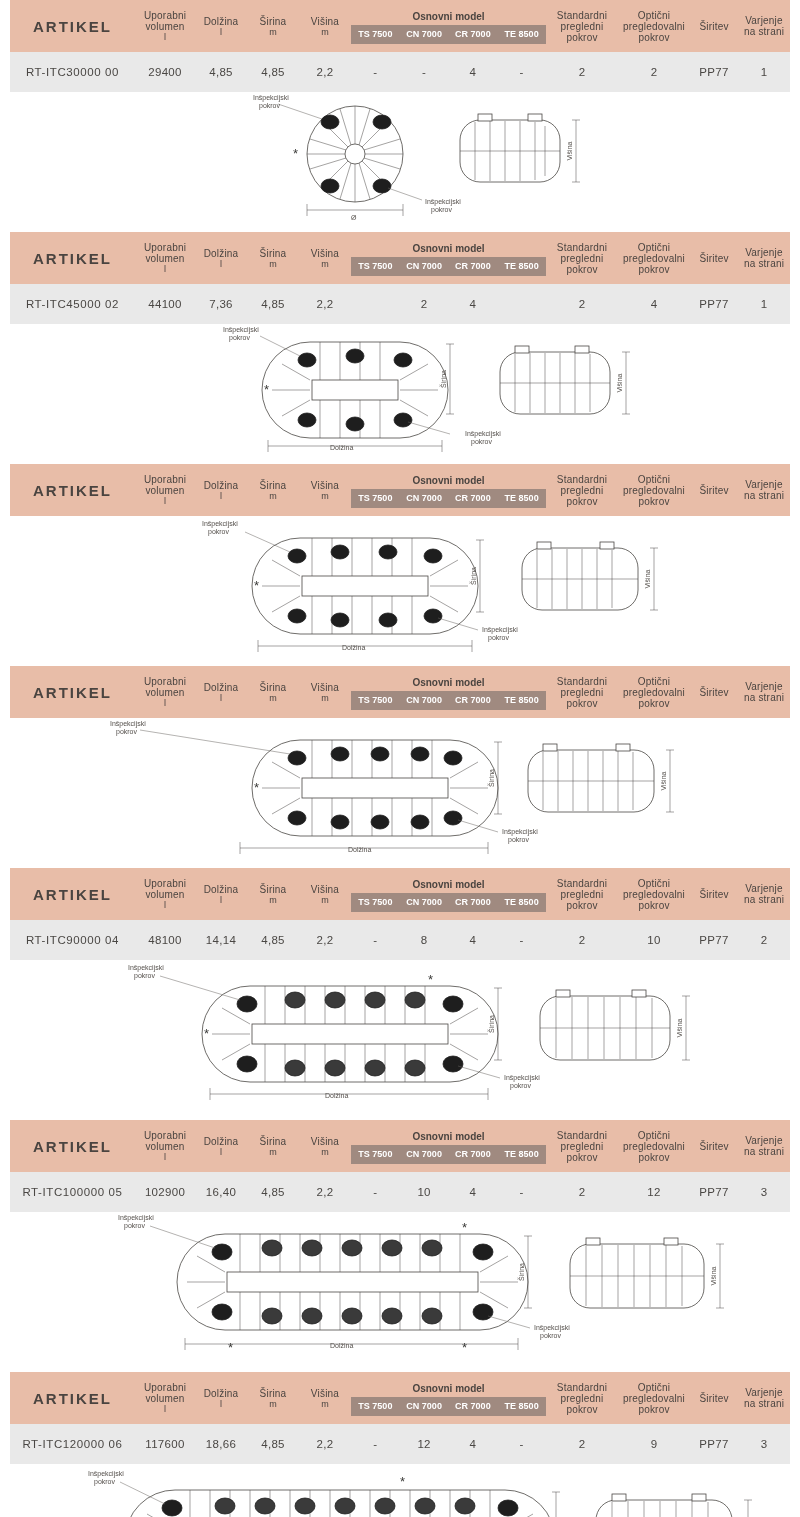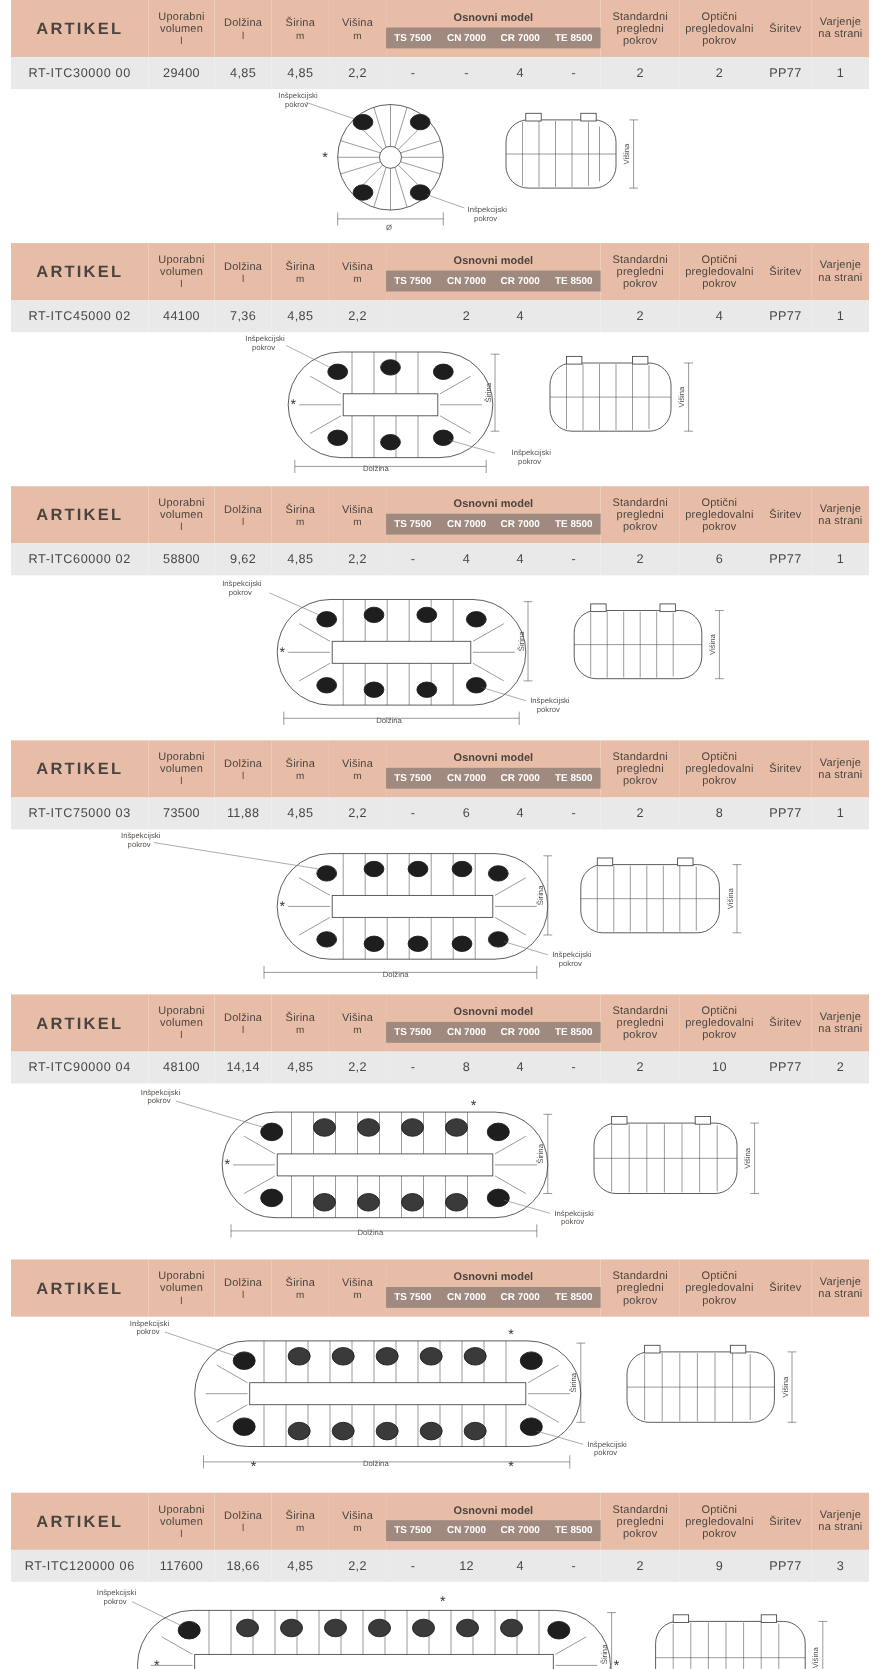--- a/index.html
+++ b/index.html
@@ -55,21 +55,21 @@
   }
   .modelrow div{
     flex:1 1 0;
     font-size:9px;
     line-height:19px;
     height:19px;
     text-align:center;
     white-space:nowrap;
   }
 
-  .datarow{background:#e9e9e9;height:29px;}
+  .datarow{background:#e9e9e9;height:40px;}
   .datarow td{
     font-size:11.5px;
     color:#4a4744;
     letter-spacing:.3px;
   }
   .datarow td.art{letter-spacing:.6px;}
 
   .subcells{display:flex;width:100%;}
   .subcells div{
     flex:1 1 0;
@@ -426,39 +426,20 @@
             <div>CN 7000</div>
             <div>CR 7000</div>
             <div>TE 8500</div>
           </div>
         </th>
         <th class="c">Standardni pregledni pokrov</th>
         <th class="c">Optični pregledovalni pokrov</th>
         <th class="c">Širitev</th>
         <th class="c">Varjenje na strani</th>
       </tr>
-      <tr class="datarow">
-        <td class="art">RT-ITC60000 02</td>
-        <td>58800</td>
-        <td>9,62</td>
-        <td>4,85</td>
-        <td>2,2</td>
-        <td>
-          <div class="subcells">
-            <div>-</div>
-            <div>4</div>
-            <div>4</div>
-            <div>-</div>
-          </div>
-        </td>
-        <td>2</td>
-        <td>6</td>
-        <td>PP77</td>
-        <td>1</td>
-      </tr>
     </tbody>
       </table>
 
     <div class="figure">
       <svg width="780" height="140" viewBox="0 0 780 140">
         <g stroke="#4a4744" fill="none" stroke-width="0.8">
           <path d="M290 22 H420 A48 48 0 0 1 420 118 H290 A48 48 0 0 1 290 22 Z" fill="#ffffff"></path>
           <rect x="292" y="60" width="126" height="20" fill="#ffffff"></rect>
           <g stroke-width="0.5">
             <line x1="302" y1="22" x2="302" y2="60"></line>
@@ -573,39 +554,20 @@
             <div>TS 7500</div>
             <div>CN 7000</div>
             <div>CR 7000</div>
             <div>TE 8500</div>
           </div>
         </th>
         <th class="c">Standardni pregledni pokrov</th>
         <th class="c">Optični pregledovalni pokrov</th>
         <th class="c">Širitev</th>
         <th class="c">Varjenje na strani</th>
-      </tr>
-      <tr class="datarow">
-        <td class="art">RT-ITC75000 03</td>
-        <td>73500</td>
-        <td>11,88</td>
-        <td>4,85</td>
-        <td>2,2</td>
-        <td>
-          <div class="subcells">
-            <div>-</div>
-            <div>6</div>
-            <div>4</div>
-            <div>-</div>
-          </div>
-        </td>
-        <td>2</td>
-        <td>8</td>
-        <td>PP77</td>
-        <td>1</td>
       </tr>
     </tbody>
       </table>
 
     <div class="figure">
       <svg width="780" height="140" viewBox="0 0 780 140">
         <g stroke="#4a4744" fill="none" stroke-width="0.8">
           <path d="M290 22 H440 A48 48 0 0 1 440 118 H290 A48 48 0 0 1 290 22 Z" fill="#ffffff"></path>
           <rect x="292" y="60" width="146" height="20" fill="#ffffff"></rect>
           <g stroke-width="0.5">
@@ -886,20 +848,39 @@
             <div>TS 7500</div>
             <div>CN 7000</div>
             <div>CR 7000</div>
             <div>TE 8500</div>
           </div>
         </th>
         <th class="c">Standardni pregledni pokrov</th>
         <th class="c">Optični pregledovalni pokrov</th>
         <th class="c">Širitev</th>
         <th class="c">Varjenje na strani</th>
+      </tr>
+      <tr class="datarow">
+        <td class="art">RT-ITC100000 05</td>
+        <td>102900</td>
+        <td>16,40</td>
+        <td>4,85</td>
+        <td>2,2</td>
+        <td>
+          <div class="subcells">
+            <div>-</div>
+            <div>10</div>
+            <div>4</div>
+            <div>-</div>
+          </div>
+        </td>
+        <td>2</td>
+        <td>12</td>
+        <td>PP77</td>
+        <td>3</td>
       </tr>
     </tbody>
       </table>
 
     <div class="figure">
       <svg width="780" height="150" viewBox="0 0 780 150">
         <g stroke="#4a4744" fill="none" stroke-width="0.8">
           <path d="M215 22 H470 A48 48 0 0 1 470 118 H215 A48 48 0 0 1 215 22 Z" fill="#ffffff"></path>
           <rect x="217" y="60" width="251" height="20" fill="#ffffff"></rect>
           <g stroke-width="0.5">

